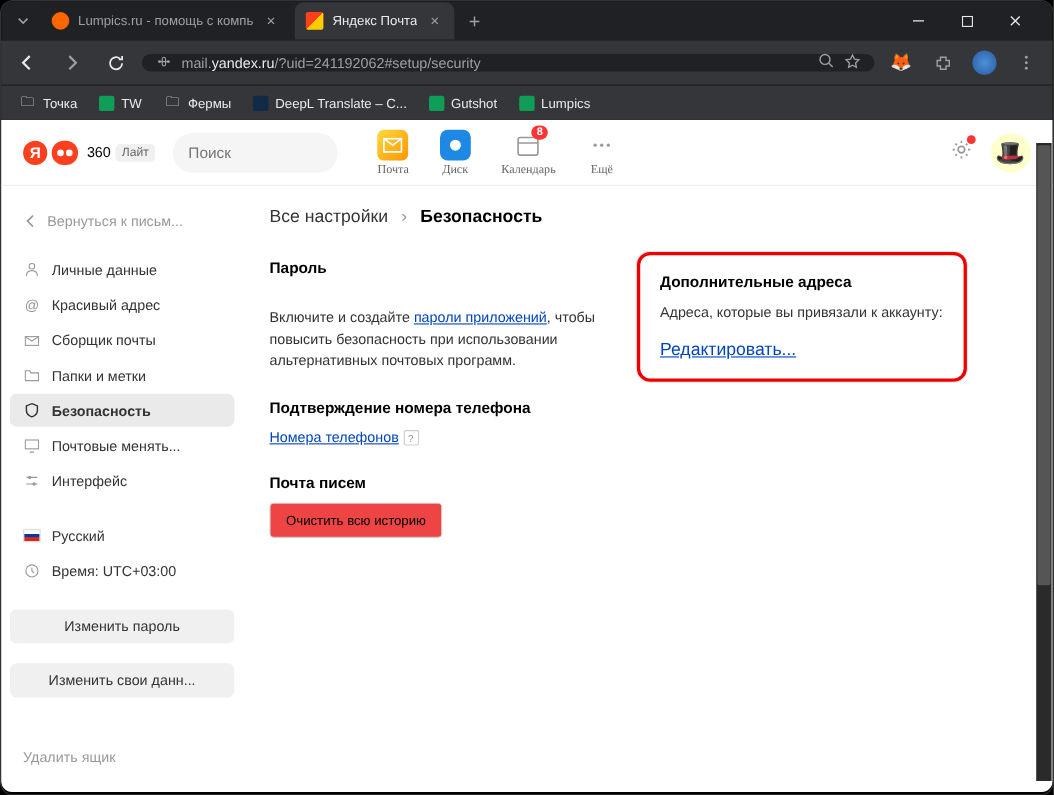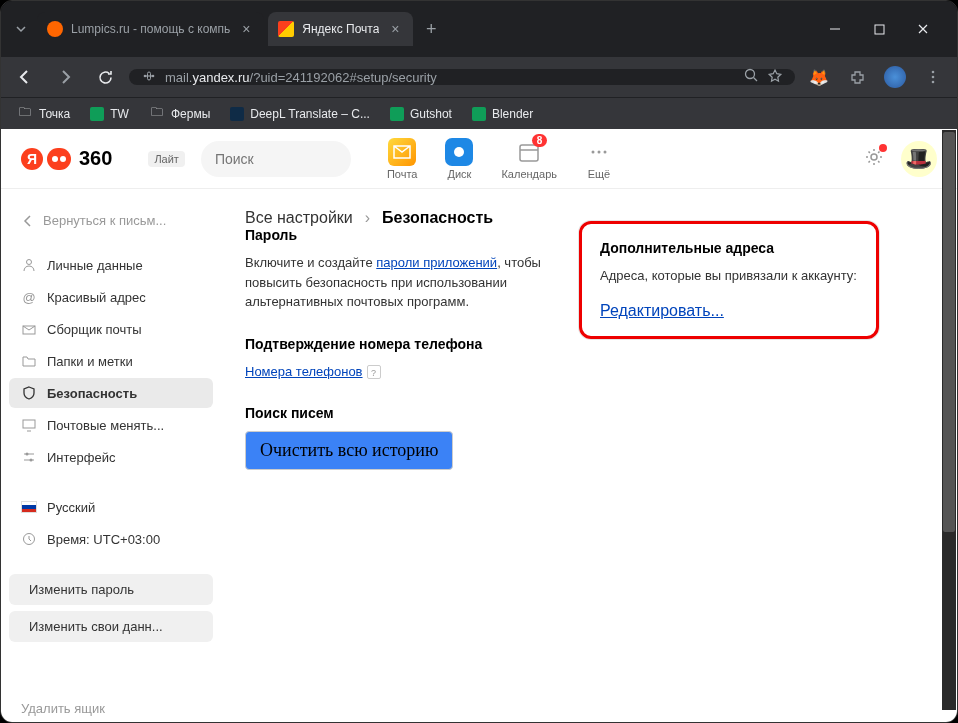--- a/index.html
+++ b/index.html
@@ -1,20 +1,20 @@
 <!DOCTYPE html>
 <html><head>
 <meta charset="utf-8">
 <style>
 * { margin: 0; padding: 0; box-sizing: border-box; font-family: Arial, sans-serif; }
 body { background: #000; width: 958px; height: 723px; overflow: hidden; position: relative; }
 
 
 .browser-chrome { background: #202124; }
-.titlebar { height: 56px; display: flex; align-items: center; padding: 17px 8px; }
+.titlebar { height: 36px; display: flex; align-items: center; padding: 17px 8px; }
 .titlebar-left { display: flex; align-items: center; gap: 4px; flex: 1; }
 .tab-dropdown { width: 24px; height: 24px; display: flex; align-items: center; justify-content: center; color: #9aa0a6; cursor: pointer; }
 .tab { display: flex; align-items: center; gap: 8px; padding: 0 10px; height: 34px; border-radius: 8px 8px 0 0; max-width: 230px; min-width: 0; }
 .tab.inactive { background: #202124; color: #9aa0a6; }
 .tab.active { background: #35363a; color: #e8eaed; }
 .tab-favicon { width: 16px; height: 16px; flex-shrink: 0; border-radius: 2px; }
 .tab-title { font-size: 12px; white-space: nowrap; overflow: hidden; text-overflow: ellipsis; flex: 1; }
 .tab-close { width: 16px; height: 16px; color: #9aa0a6; cursor: pointer; display: flex; align-items: center; justify-content: center; font-size: 14px; }
 .new-tab { width: 28px; height: 28px; display: flex; align-items: center; justify-content: center; color: #9aa0a6; cursor: pointer; font-size: 18px; }
 .window-controls { display: flex; gap: 16px; padding: 0 12px; }
@@ -32,63 +32,63 @@
 
 .bookmarks { height: 32px; display: flex; align-items: center; padding: 0 8px; gap: 4px; background: #35363a; border-top: 1px solid #202124; }
 .bookmark { display: flex; align-items: center; gap: 6px; padding: 4px 8px; color: #e8eaed; font-size: 12px; cursor: pointer; border-radius: 4px; }
 .bookmark-icon { width: 16px; height: 16px; display: flex; align-items: center; justify-content: center; }
 
 
 .content { background: #fff; height: calc(723px - 112px); overflow: hidden; border-radius: 0 0 10px 10px; }
 .app-header { height: 60px; display: flex; align-items: center; padding: 0 20px; gap: 16px; border-bottom: 1px solid #eee; }
 .logo { display: flex; align-items: center; gap: 4px; }
 .logo-y { width: 22px; height: 22px; background: #fc3f1d; border-radius: 50%; display: flex; align-items: center; justify-content: center; color: #fff; font-weight: bold; font-size: 14px; }
-.logo-text { font-size: 20px; font-weight: bold; margin-left: 4px; }
-.logo-badge { font-size: 11px; background: #f0f0f0; padding: 2px 6px; border-radius: 4px; color: #666; margin-left: 32px; }
+.logo-text { font-size: 13px; font-weight: normal; margin-left: 4px; }
+.logo-badge { font-size: 11px; background: #f0f0f0; padding: 2px 6px; border-radius: 4px; color: #666; }
 .search-box { background: #f5f5f5; border-radius: 20px; height: 36px; width: 150px; display: flex; align-items: center; padding: 0 14px; gap: 8px; }
 .search-input { border: none; background: none; outline: none; flex: 1; font-size: 14px; color: #666; }
 .header-apps { display: flex; gap: 28px; margin-left: 20px; }
 .header-app { display: flex; flex-direction: column; align-items: center; gap: 2px; cursor: pointer; }
 .header-app-icon { width: 28px; height: 28px; border-radius: 6px; display: flex; align-items: center; justify-content: center; position: relative; }
-.header-app-label { font-size: 11px; color: #666; }
+.header-app-label { font-size: 11px; color: #666; font-family: Liberation Serif, serif; }
 .header-right { margin-left: auto; display: flex; align-items: center; gap: 16px; }
 .gear-btn { position: relative; cursor: pointer; color: #999; }
 .gear-dot { position: absolute; top: -2px; right: -2px; width: 8px; height: 8px; background: #f33; border-radius: 50%; }
 .avatar { width: 36px; height: 36px; border-radius: 50%; background: #ffc; display: flex; align-items: center; justify-content: center; font-size: 22px; cursor: pointer; }
 
 .main { display: flex; height: calc(100% - 60px); }
 .sidebar { width: 220px; padding: 16px 8px; display: flex; flex-direction: column; gap: 2px; }
 .back-link { display: flex; align-items: flex-end; gap: 8px; padding: 8px 12px; color: #999; font-size: 13px; cursor: pointer; margin-bottom: 12px; }
 .nav-item { display: flex; align-items: center; gap: 10px; padding: 7px 12px; color: #333; font-size: 13px; cursor: pointer; border-radius: 6px; }
 .nav-item.active { background: #eaeaea; font-weight: bold; }
 .nav-item-icon { width: 16px; height: 16px; color: #999; display: flex; align-items: center; justify-content: center; }
 .nav-item.active .nav-item-icon { color: #333; }
 .nav-divider { height: 16px; }
-.sidebar-btn { background: #f0f0f0; border: none; padding: 8px 20px; text-align: left; font-size: 13px; border-radius: 6px; cursor: pointer; margin-bottom: 4px; color: #333; white-space: nowrap; overflow: hidden; text-overflow: ellipsis; }
+.sidebar-btn { background: #f0f0f0; border: none; padding: 8px 20px; text-align: center; font-size: 13px; border-radius: 6px; cursor: pointer; margin-bottom: 16px; color: #333; white-space: nowrap; overflow: hidden; text-overflow: ellipsis; }
 .sidebar-link { padding: 8px 12px; color: #999; font-size: 13px; cursor: pointer; }
 
 .content-main { flex: 1; padding: 20px 24px; overflow-y: auto; }
-.breadcrumb { display: flex; align-items: center; gap: 12px; font-size: 16px; }
+.breadcrumb { display: flex; align-items: center; gap: 12px; font-size: 16px; margin-bottom: 28px; }
 .breadcrumb-link { color: #333; cursor: pointer; }
 .breadcrumb-sep { color: #999; }
 .breadcrumb-current { font-weight: bold; }
 
 .two-col { display: flex; gap: 24px; }
 .col-left { flex: 1; max-width: 310px; }
 .col-right { width: 300px; }
 
 .section { margin-bottom: 24px; }
 .section-title { font-size: 14px; font-weight: bold; margin-bottom: 10px; }
 .section-text { font-size: 13px; color: #333; line-height: 1.5; }
 .link { color: #04b; text-decoration: underline; cursor: pointer; }
 .help-badge { display: inline-block; width: 14px; height: 14px; border: 1px solid #ccc; border-radius: 2px; font-size: 9px; text-align: center; line-height: 14px; color: #999; margin-left: 4px; vertical-align: middle; }
 
 .highlight-box { border: 3px solid #e00; border-radius: 12px; padding: 16px 18px; box-shadow: 0 0 0 1px rgba(0,0,0,0.1); margin-top: -6px; }
 
-.btn { background: #3b82f6; border: 1px solid #ccc; padding: 8px 14px; font-size: 18px; border-radius: 4px; cursor: pointer; font-family: Liberation Serif, serif; }
+.btn { background: #ef4444; border: 1px solid #ccc; padding: 8px 14px; font-size: 12px; border-radius: 4px; cursor: pointer; }
 
 .flag-ru { display: inline-block; width: 18px; height: 12px; background: linear-gradient(to bottom, #fff 33%, #0039a6 33%, #0039a6 66%, #d52b1e 66%); border: 1px solid #ddd; }
 .badge-red { position: absolute; top: -4px; right: -4px; background: #f33; color: #fff; font-size: 10px; font-weight: bold; padding: 1px 5px; border-radius: 8px; }
 
 .scrollbar-track { position: absolute; right: 2px; top: 130px; width: 14px; height: 580px; background: #2a2a2a; }
 .scrollbar-thumb { position: absolute; right: 3px; top: 132px; width: 12px; height: 400px; background: #555; border-radius: 2px; }
 
 .rounded-frame { border: 1px solid #333; border-radius: 12px; overflow: hidden; height: 100%; }
 </style>
 </head>
@@ -202,21 +202,21 @@
     <div class="bookmark">
           <span class="bookmark-icon" style="background:#0f2b46;width:14px;height:14px;border-radius:2px"></span>
           <span>DeepL Translate – С...</span>
         </div>
     <div class="bookmark">
           <span class="bookmark-icon" style="background:#0f9d58;width:14px;height:14px;border-radius:2px"></span>
           <span>Gutshot</span>
         </div>
     <div class="bookmark">
           <span class="bookmark-icon" style="background:#0f9d58;width:14px;height:14px;border-radius:2px"></span>
-          <span>Blender</span>
+          <span>Lumpics</span>
         </div>
   </div>
 </div>
 
 <div class="content">
   <div class="app-header">
     <div class="logo">
       <div class="logo-y">Я</div>
       <div style="width:24px;height:22px;background:#fc3f1d;border-radius:11px;display:flex;align-items:center;justify-content:center;gap:2px">
             <div style="width:6px;height:6px;background:#fff;border-radius:50%"></div>
@@ -375,33 +375,33 @@
       <div class="breadcrumb">
         <span class="breadcrumb-link">Все настройки</span>
         <span class="breadcrumb-sep">›</span>
         <span class="breadcrumb-current">Безопасность</span>
       </div>
 
       <div class="two-col">
         <div class="col-left">
           <div class="section">
             <div class="section-title">Пароль</div>
-            <p class="section-text" style="margin-top:10px">
+            <p class="section-text" style="margin-top:28px">
               <span>Включите и создайте </span><a class="link">пароли приложений</a><span>, чтобы повысить безопасность при использовании альтернативных почтовых программ.</span>
             </p>
           </div>
 
           <div class="section">
             <div class="section-title">Подтверждение номера телефона</div>
             <p class="section-text"><a class="link">Номера телефонов</a><span class="help-badge">?</span></p>
           </div>
 
 
           <div class="section">
-            <div class="section-title">Поиск писем</div>
+            <div class="section-title">Почта писем</div>
             <button class="btn">Очистить всю историю</button>
           </div>
         </div>
 
         <div class="col-right">
           <div class="highlight-box">
             <div class="section-title">Дополнительные адреса</div>
             <p class="section-text" style="margin:10px 0 16px">Адреса, которые вы привязали к аккаунту:</p>
             <a class="link">Редактировать...</a>
           </div>

